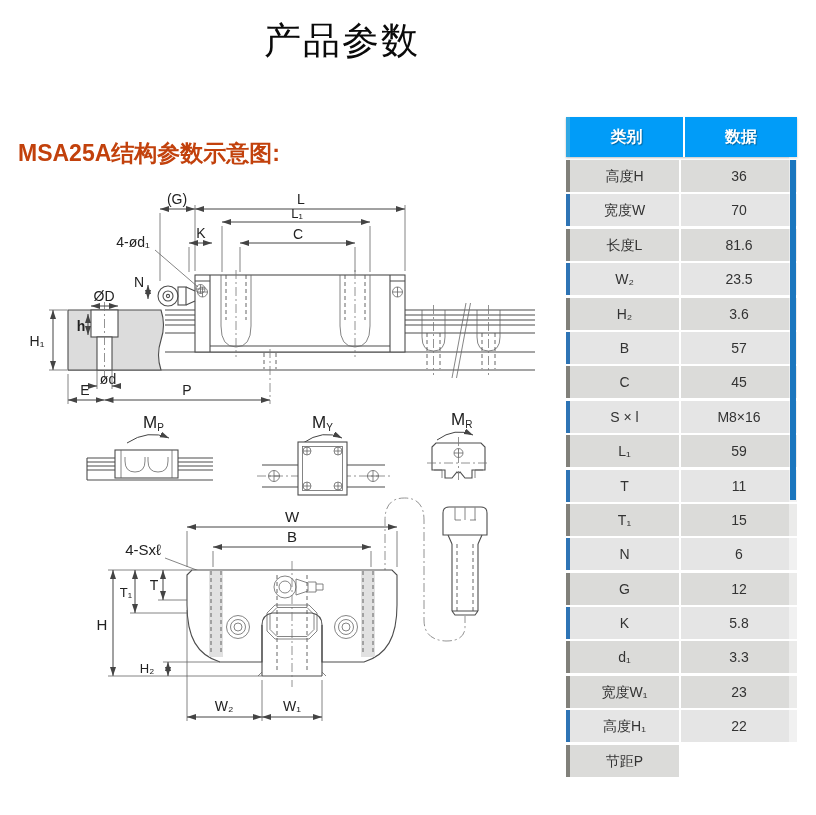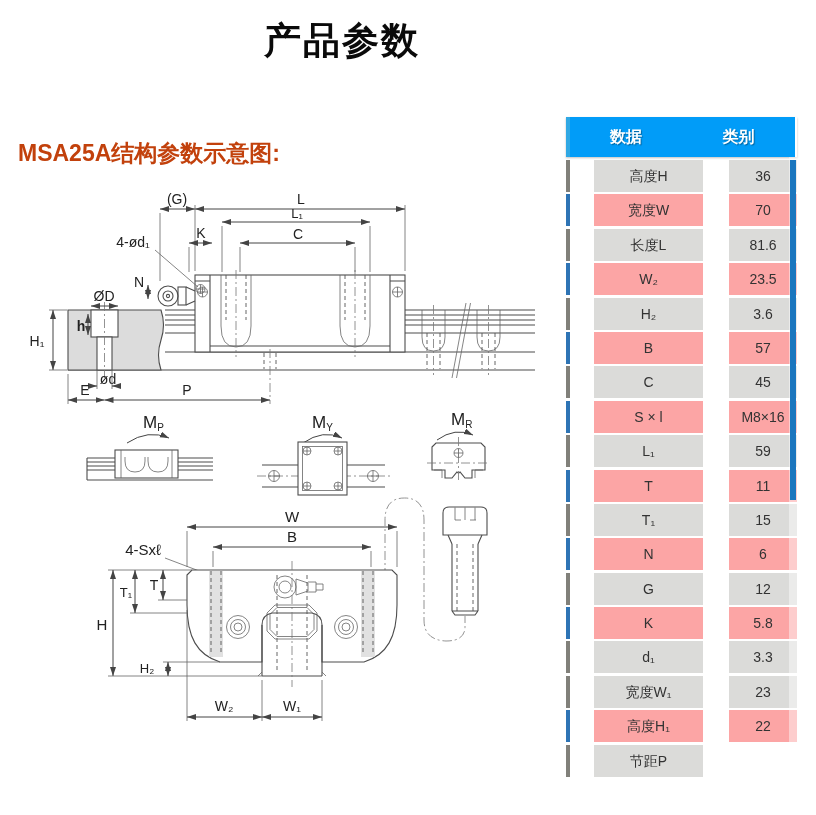--- a/index.html
+++ b/index.html
@@ -1,43 +1,43 @@
 <!DOCTYPE html>
 <html><head>
 <meta charset="utf-8">
 <style>
   html,body{margin:0;padding:0;background:#ffffff;}
   body{width:816px;height:815px;position:relative;overflow:hidden;
        font-family:"Liberation Sans","DejaVu Sans",sans-serif;color:#111;}
   .page-title{position:absolute;top:16px;left:0;width:684px;text-align:center;
-       font-size:37px;font-weight:bold;letter-spacing:2px;color:#0a0a0a;}
+       font-size:37px;font-weight:normal;letter-spacing:2px;color:#0a0a0a;}
   .sub-heading{position:absolute;top:138px;left:18px;font-size:23px;font-weight:bold;color:#c2410c;}
   svg.diagram{position:absolute;left:15px;top:175px;}
   svg text{font-family:"Liberation Sans","DejaVu Sans",sans-serif;fill:#222;}
   .dim{stroke:#444;stroke-width:1;fill:none;}
   .obj{stroke:#4d4d4d;stroke-width:1.1;fill:none;}
   .thin{stroke:#666;stroke-width:0.8;fill:none;}
   .dash{stroke:#555;stroke-width:0.9;fill:none;stroke-dasharray:4 3;}
   .cline{stroke:#777;stroke-width:0.8;fill:none;stroke-dasharray:9 3 2 3;}
   .whitefill{fill:#ffffff;}
   .grayfill{fill:#dcdcdc;}
   
   .param-table{position:absolute;left:566px;top:117px;width:231px;}
   .thead{display:flex;height:40px;margin-bottom:3px;background:#019CF8;
          border-left:4px solid #30A8E4;box-shadow:0 1px 2px rgba(0,0,0,.25);}
   .thead .hcell{color:#fff;font-weight:bold;font-size:16px;line-height:40px;text-align:center;
          text-shadow:1px 1px 1px rgba(0,0,0,.35);}
   .hcell.h1{width:113px;border-right:2px solid #fff;}
   .hcell.h2{flex:1;}
   .trow{display:flex;height:32px;margin-bottom:2.4px;}
-  .trow .tcell{font-size:14px;line-height:32px;text-align:center;color:#333;margin-left:24px;}
+  .trow .tcell{font-size:14px;line-height:32px;text-align:center;color:#333;}
   .tcell.tlabel{width:109px;border-right:2px solid #fff;}
   .tcell.tvalue{flex:1;}
   .trow.gray .tcell{background:#DBDBD9;}
-  .trow.blue .tcell{background:#fca5a5;}
+  .trow.blue .tcell{background:#e5e5e5;}
   .trow.gray{border-left:4px solid #81807A;}
   .trow.blue{border-left:4px solid #2E74B5;}
   .vscroll{position:absolute;left:789px;top:157px;width:8px;height:658px;background:rgba(255,255,255,.45);}
   .vthumb{position:absolute;left:1px;top:3px;width:6px;height:340px;background:#1B76BE;}
 </style>
 </head>
 <body>
 
 <div class="page-title">产品参数</div>
 <div class="sub-heading">MSA25A结构参数示意图:</div>
@@ -268,22 +268,22 @@
     <path class="thin" d="M172,435 V546 M247,505 V546 M307,505 V546"></path>
     <path class="dim" d="M172,542 H247" marker-start="url(#as)" marker-end="url(#ae)"></path>
     <path class="dim" d="M247,542 H307" marker-start="url(#as)" marker-end="url(#ae)"></path>
     <text x="209" y="536" font-size="14" text-anchor="middle">W₂</text>
     <text x="277" y="536" font-size="14" text-anchor="middle">W₁</text>
   </g>
 </svg>
 
 <div class="param-table">
   <div class="thead">
+    <div class="hcell h1">类别</div>
     <div class="hcell h2">数据</div>
-    <div class="hcell h1">类别</div>
   </div>
   <div>
       <div class="trow gray">
         <div class="tcell tlabel">高度H</div>
         <div class="tcell tvalue">36</div>
       </div>
       <div class="trow blue">
         <div class="tcell tlabel">宽度W</div>
         <div class="tcell tvalue">70</div>
       </div>

